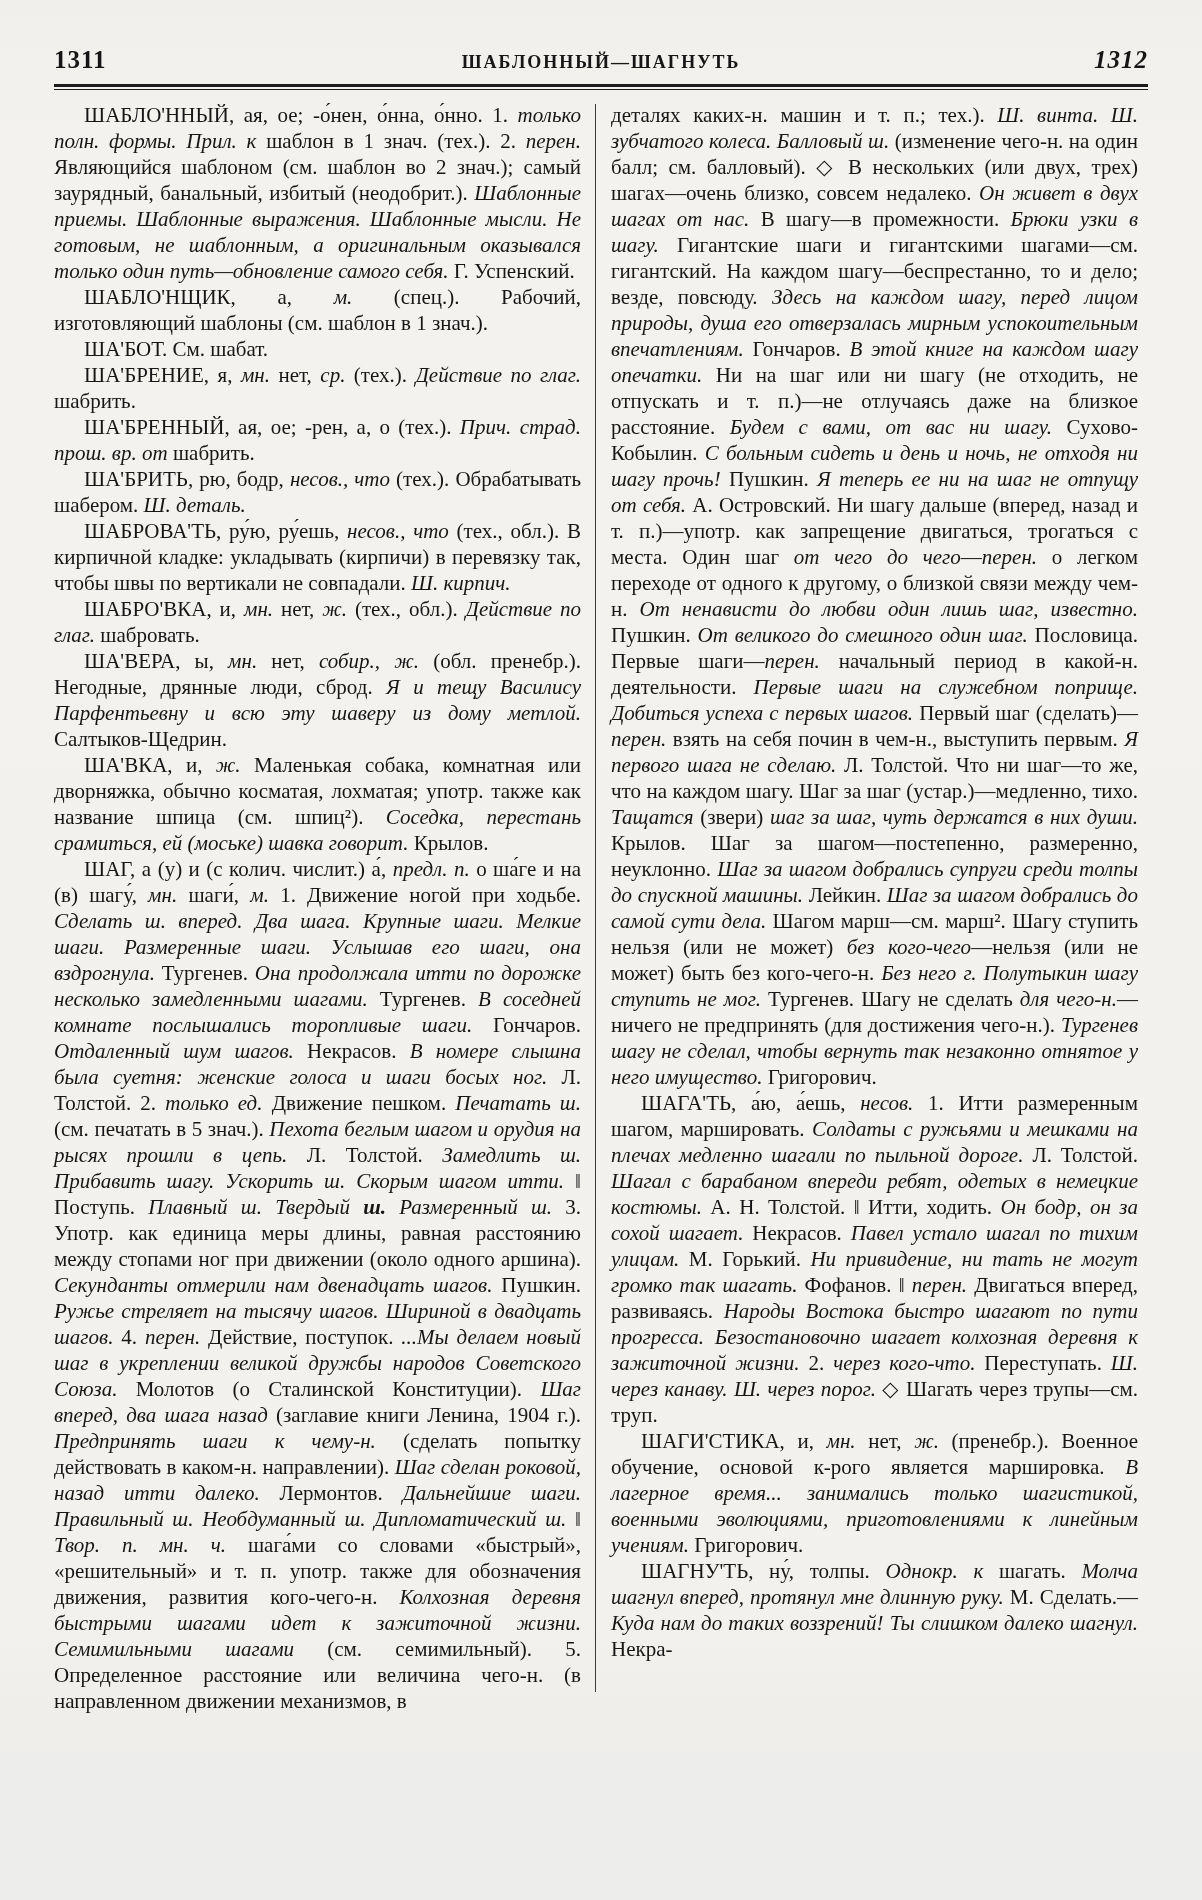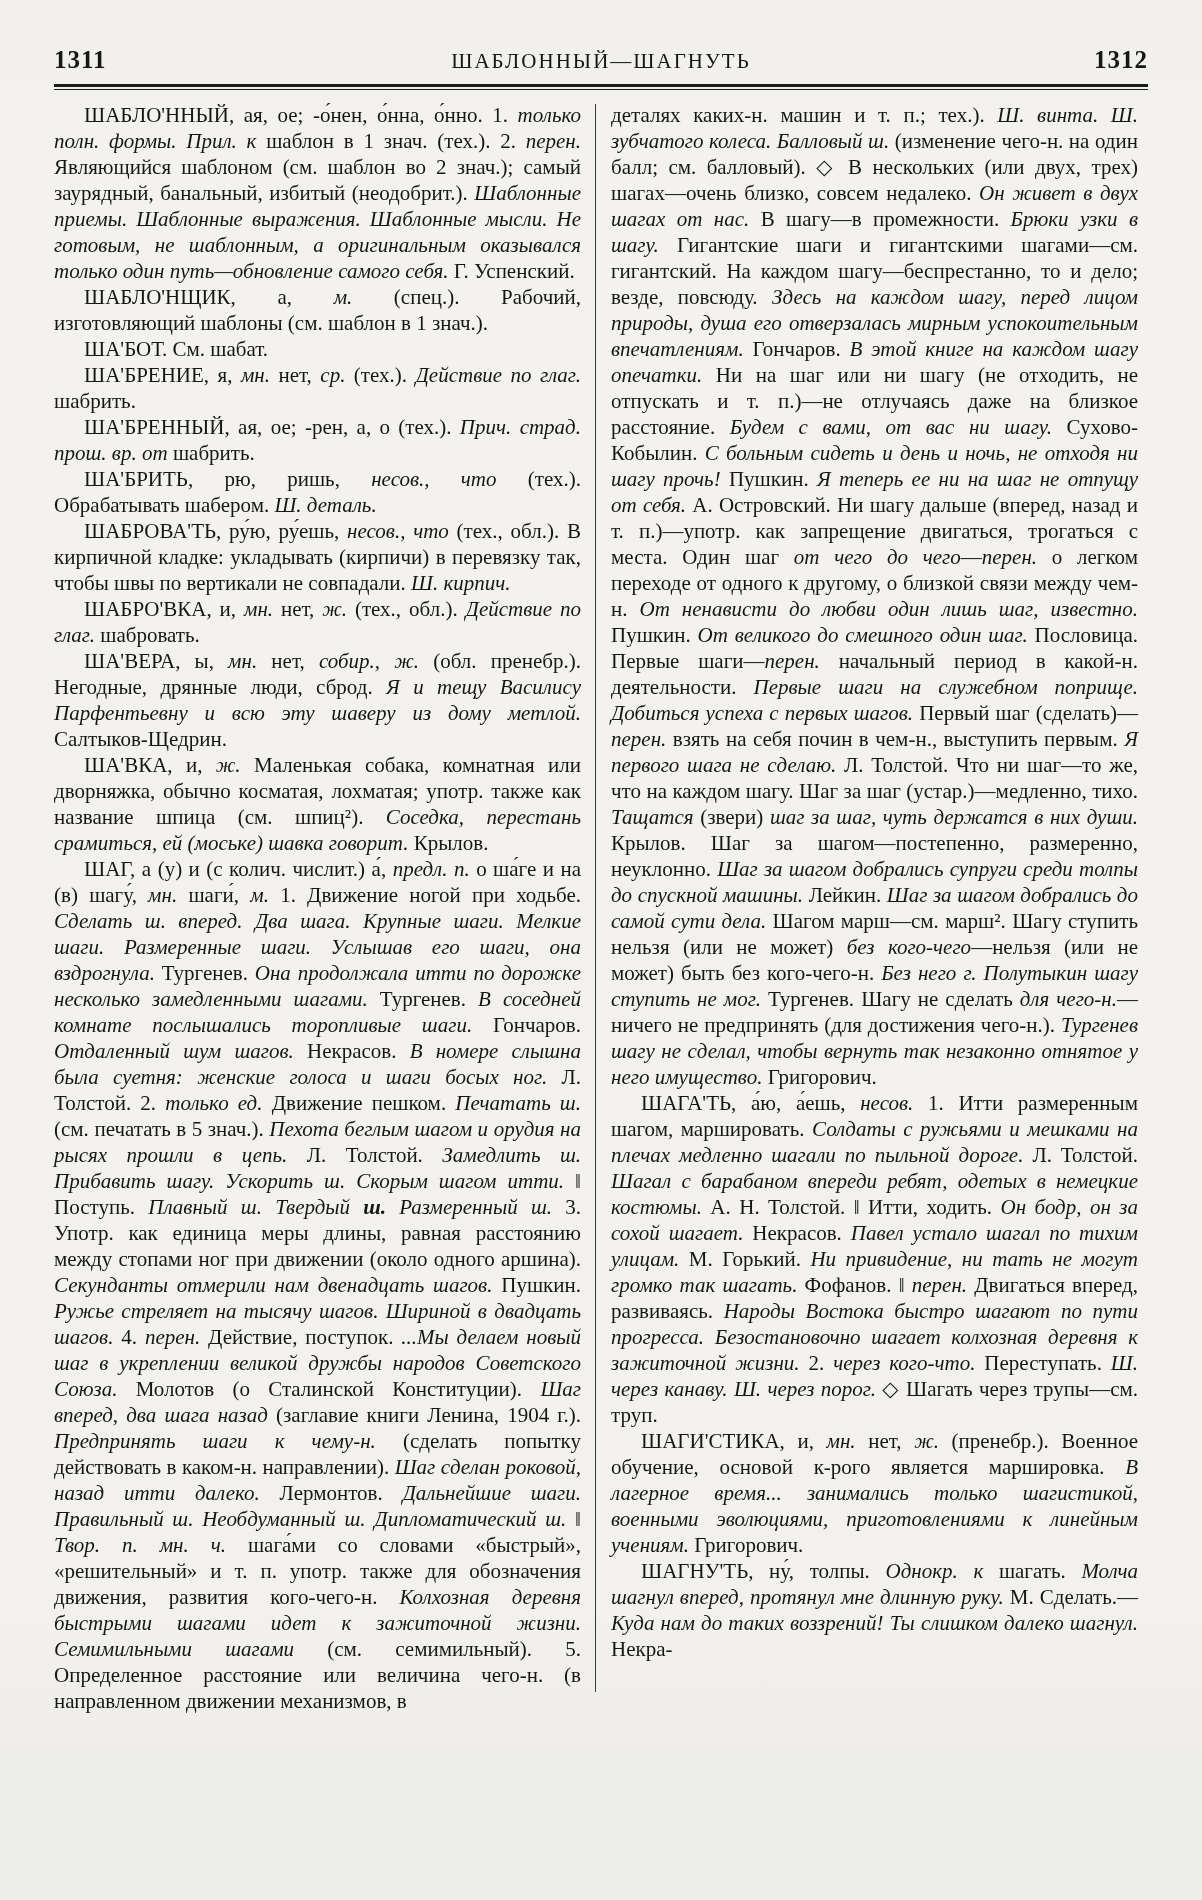--- a/index.html
+++ b/index.html
@@ -19,24 +19,24 @@
     overflow:hidden;
   }
   .hdr-row {
     display:flex; align-items:baseline;
     height:34px;
   }
   .pagenum {
     font-weight:bold; font-size:25px; letter-spacing:1px;
     width:120px; flex:0 0 120px;
   }
-  .pagenum.right { text-align:right; }
+  .pagenum.right { text-align:right;font-style:italic; }
   .running-title {
     flex:1 1 auto; text-align:center;
-    font-weight:normal; font-size:21px; letter-spacing:2px;
+    font-weight:bold; font-size:18px; letter-spacing:2px;
   }
   .hdr-rule {
     margin-top:4px;
     height:2px;
     border-top:3px solid #1c1c1c;
     border-bottom:1px solid #1c1c1c;
   }
   .columns {
     display:flex;
     margin-top:12px;
@@ -69,21 +69,21 @@
     <span class="pagenum right">1312</span>
   </div>
   <div class="hdr-rule"></div>
   <div class="columns">
     <div class="col">
         <p class="entry ind"><span class="b">ШАБЛО'ННЫЙ,</span><span> ая, ое; -о́нен, о́нна, о́нно. </span><span class="b">1.</span><span class="it"> только полн. формы. Прил. к</span><span> шаблон в 1 знач. (тех.). </span><span class="b">2.</span><span class="it"> перен.</span><span> Являющийся шаблоном (см. шаблон во 2 знач.); самый заурядный, банальный, избитый (неодобрит.). </span><span class="it">Шаблонные приемы. Шаблонные выражения. Шаблонные мысли. Не готовым, не шаблонным, а оригинальным оказывался только один путь—обновление самого себя.</span><span> Г. Успенский.</span></p>
         <p class="entry ind"><span class="b">ШАБЛО'НЩИК,</span><span> а, </span><span class="it">м.</span><span> (спец.). Рабочий, изготовляющий шаблоны (см. шаблон в 1 знач.).</span></p>
         <p class="entry ind"><span class="b">ША'БОТ.</span><span> См. шабат.</span></p>
         <p class="entry ind"><span class="b">ША'БРЕНИЕ,</span><span> я, </span><span class="it">мн.</span><span> нет, </span><span class="it">ср.</span><span> (тех.). </span><span class="it">Действие по глаг.</span><span> шабрить.</span></p>
         <p class="entry ind"><span class="b">ША'БРЕННЫЙ,</span><span> ая, ое; -рен, а, о (тех.). </span><span class="it">Прич. страд. прош. вр. от</span><span> шабрить.</span></p>
-        <p class="entry ind"><span class="b">ША'БРИТЬ,</span><span> рю, ришь, </span><span class="it">несов., что</span><span> (тех.). Обрабатывать шабером. </span><span class="it">Ш. деталь.</span></p>
+        <p class="entry ind"><span class="b">ША'БРИТЬ,</span><span> рю, бодр, </span><span class="it">несов., что</span><span> (тех.). Обрабатывать шабером. </span><span class="it">Ш. деталь.</span></p>
         <p class="entry ind"><span class="b">ШАБРОВА'ТЬ,</span><span> ру́ю, ру́ешь, </span><span class="it">несов., что</span><span> (тех., обл.). В кирпичной кладке: укладывать (кирпичи) в перевязку так, чтобы швы по вертикали не совпадали. </span><span class="it">Ш. кирпич.</span></p>
         <p class="entry ind"><span class="b">ШАБРО'ВКА,</span><span> и, </span><span class="it">мн.</span><span> нет, </span><span class="it">ж.</span><span> (тех., обл.). </span><span class="it">Действие по глаг.</span><span> шабровать.</span></p>
         <p class="entry ind"><span class="b">ША'ВЕРА,</span><span> ы, </span><span class="it">мн.</span><span> нет, </span><span class="it">собир., ж.</span><span> (обл. пренебр.). Негодные, дрянные люди, сброд. </span><span class="it">Я и тещу Василису Парфентьевну и всю эту шаверу из дому метлой.</span><span> Салтыков-Щедрин.</span></p>
         <p class="entry ind"><span class="b">ША'ВКА,</span><span> и, </span><span class="it">ж.</span><span> Маленькая собака, комнатная или дворняжка, обычно косматая, лохматая; употр. также как название шпица (см. шпиц²). </span><span class="it">Соседка, перестань срамиться, ей (моське) шавка говорит.</span><span> Крылов.</span></p>
         <p class="entry ind"><span class="b">ШАГ,</span><span> а (у) и (с колич. числит.) а́, </span><span class="it">предл. п.</span><span> о ша́ге и на (в) шагу́, </span><span class="it">мн.</span><span> шаги́, </span><span class="it">м.</span><span> </span><span class="b">1.</span><span> Движение ногой при ходьбе. </span><span class="it">Сделать ш. вперед. Два шага. Крупные шаги. Мелкие шаги. Размеренные шаги. Услышав его шаги, она вздрогнула.</span><span> Тургенев. </span><span class="it">Она продолжала итти по дорожке несколько замедленными шагами.</span><span> Тургенев. </span><span class="it">В соседней комнате послышались торопливые шаги.</span><span> Гончаров. </span><span class="it">Отдаленный шум шагов.</span><span> Некрасов. </span><span class="it">В номере слышна была суетня: женские голоса и шаги босых ног.</span><span> Л. Толстой. </span><span class="b">2.</span><span class="it"> только ед.</span><span> Движение пешком. </span><span class="it">Печатать ш.</span><span> (см. печатать в 5 знач.). </span><span class="it">Пехота беглым шагом и орудия на рысях прошли в цепь.</span><span> Л. Толстой. </span><span class="it">Замедлить ш. Прибавить шагу. Ускорить ш. Скорым шагом итти.</span><span> ‖ Поступь. </span><span class="it">Плавный ш. Твердый </span><span class="bit">ш.</span><span class="it"> Размеренный ш.</span><span> </span><span class="b">3.</span><span> Употр. как единица меры длины, равная расстоянию между стопами ног при движении (около одного аршина). </span><span class="it">Секунданты отмерили нам двенадцать шагов.</span><span> Пушкин. </span><span class="it">Ружье стреляет на тысячу шагов. Шириной в двадцать шагов.</span><span> </span><span class="b">4.</span><span class="it"> перен.</span><span> Действие, поступок. </span><span class="it">...Мы делаем новый шаг в укреплении великой дружбы народов Советского Союза.</span><span> Молотов (о Сталинской Конституции). </span><span class="it">Шаг вперед, два шага назад</span><span> (заглавие книги Ленина, 1904 г.). </span><span class="it">Предпринять шаги к чему-н.</span><span> (сделать попытку действовать в каком-н. направлении). </span><span class="it">Шаг сделан роковой, назад итти далеко.</span><span> Лермонтов. </span><span class="it">Дальнейшие шаги. Правильный ш. Необдуманный ш. Дипломатический ш.</span><span> ‖ </span><span class="it">Твор. п. мн. ч.</span><span> шага́ми со словами «быстрый», «решительный» и т. п. употр. также для обозначения движения, развития кого-чего-н. </span><span class="it">Колхозная деревня быстрыми шагами идет к зажиточной жизни. Семимильными шагами</span><span> (см. семимильный). </span><span class="b">5.</span><span> Определенное расстояние или величина чего-н. (в направленном движении механизмов, в</span></p>
       </div>
     <div class="col-divider"></div>
     <div class="col">
         <p class="entry"><span>деталях каких-н. машин и т. п.; тех.). </span><span class="it">Ш. винта. Ш. зубчатого колеса. Балловый ш.</span><span> (изменение чего-н. на один балл; см. балловый). ◇ </span><span class="b">В нескольких</span><span> (или двух, трех) </span><span class="b">шагах</span><span>—очень близко, совсем недалеко. </span><span class="it">Он живет в двух шагах от нас.</span><span> </span><span class="b">В шагу</span><span>—в промежности. </span><span class="it">Брюки узки в шагу.</span><span> </span><span class="b">Гигантские шаги</span><span> и </span><span class="b">гигантскими шагами</span><span>—см. гигантский. </span><span class="b">На каждом шагу</span><span>—беспрестанно, то и дело; везде, повсюду. </span><span class="it">Здесь на каждом шагу, перед лицом природы, душа его отверзалась мирным успокоительным впечатлениям.</span><span> Гончаров. </span><span class="it">В этой книге на каждом шагу опечатки.</span><span> </span><span class="b">Ни на шаг</span><span> или </span><span class="b">ни шагу</span><span> (не отходить, не отпускать и т. п.)—не отлучаясь даже на близкое расстояние. </span><span class="it">Будем с вами, от вас ни шагу.</span><span> Сухово-Кобылин. </span><span class="it">С больным сидеть и день и ночь, не отходя ни шагу прочь!</span><span> Пушкин. </span><span class="it">Я теперь ее ни на шаг не отпущу от себя.</span><span> А. Островский. </span><span class="b">Ни шагу дальше</span><span> (вперед, назад и т. п.)—употр. как запрещение двигаться, трогаться с места. </span><span class="b">Один шаг</span><span class="it"> от чего до чего</span><span>—</span><span class="it">перен.</span><span> о легком переходе от одного к другому, о близкой связи между чем-н. </span><span class="it">От ненависти до любви один лишь шаг, известно.</span><span> Пушкин. </span><span class="it">От великого до смешного один шаг.</span><span> Пословица. </span><span class="b">Первые шаги</span><span>—</span><span class="it">перен.</span><span> начальный период в какой-н. деятельности. </span><span class="it">Первые шаги на служебном поприще. Добиться успеха с первых шагов.</span><span> </span><span class="b">Первый шаг (сделать)</span><span>—</span><span class="it">перен.</span><span> взять на себя почин в чем-н., выступить первым. </span><span class="it">Я первого шага не сделаю.</span><span> Л. Толстой. </span><span class="b">Что ни шаг</span><span>—то же, что на каждом шагу. </span><span class="b">Шаг за шаг</span><span> (устар.)—медленно, тихо. </span><span class="it">Тащатся</span><span> (звери) </span><span class="it">шаг за шаг, чуть держатся в них души.</span><span> Крылов. </span><span class="b">Шаг за шагом</span><span>—постепенно, размеренно, неуклонно. </span><span class="it">Шаг за шагом добрались супруги среди толпы до спускной машины.</span><span> Лейкин. </span><span class="it">Шаг за шагом добрались до самой сути дела.</span><span> </span><span class="b">Шагом марш</span><span>—см. марш². </span><span class="b">Шагу ступить нельзя</span><span> (или </span><span class="b">не может)</span><span> </span><span class="it">без кого-чего</span><span>—нельзя (или не может) быть без кого-чего-н. </span><span class="it">Без него г. Полутыкин шагу ступить не мог.</span><span> Тургенев. </span><span class="b">Шагу не сделать</span><span> </span><span class="it">для чего-н.</span><span>—ничего не предпринять (для достижения чего-н.). </span><span class="it">Тургенев шагу не сделал, чтобы вернуть так незаконно отнятое у него имущество.</span><span> Григорович.</span></p>
         <p class="entry ind"><span class="b">ШАГА'ТЬ,</span><span> а́ю, а́ешь, </span><span class="it">несов.</span><span> </span><span class="b">1.</span><span> Итти размеренным шагом, маршировать. </span><span class="it">Солдаты с ружьями и мешками на плечах медленно шагали по пыльной дороге.</span><span> Л. Толстой. </span><span class="it">Шагал с барабаном впереди ребят, одетых в немецкие костюмы.</span><span> А. Н. Толстой. ‖ Итти, ходить. </span><span class="it">Он бодр, он за сохой шагает.</span><span> Некрасов. </span><span class="it">Павел устало шагал по тихим улицам.</span><span> М. Горький. </span><span class="it">Ни привидение, ни тать не могут громко так шагать.</span><span> Фофанов. ‖ </span><span class="it">перен.</span><span> Двигаться вперед, развиваясь. </span><span class="it">Народы Востока быстро шагают по пути прогресса. Безостановочно шагает колхозная деревня к зажиточной жизни.</span><span> </span><span class="b">2.</span><span class="it"> через кого-что.</span><span> Переступать. </span><span class="it">Ш. через канаву. Ш. через порог.</span><span> ◇ </span><span class="b">Шагать через трупы</span><span>—см. труп.</span></p>

